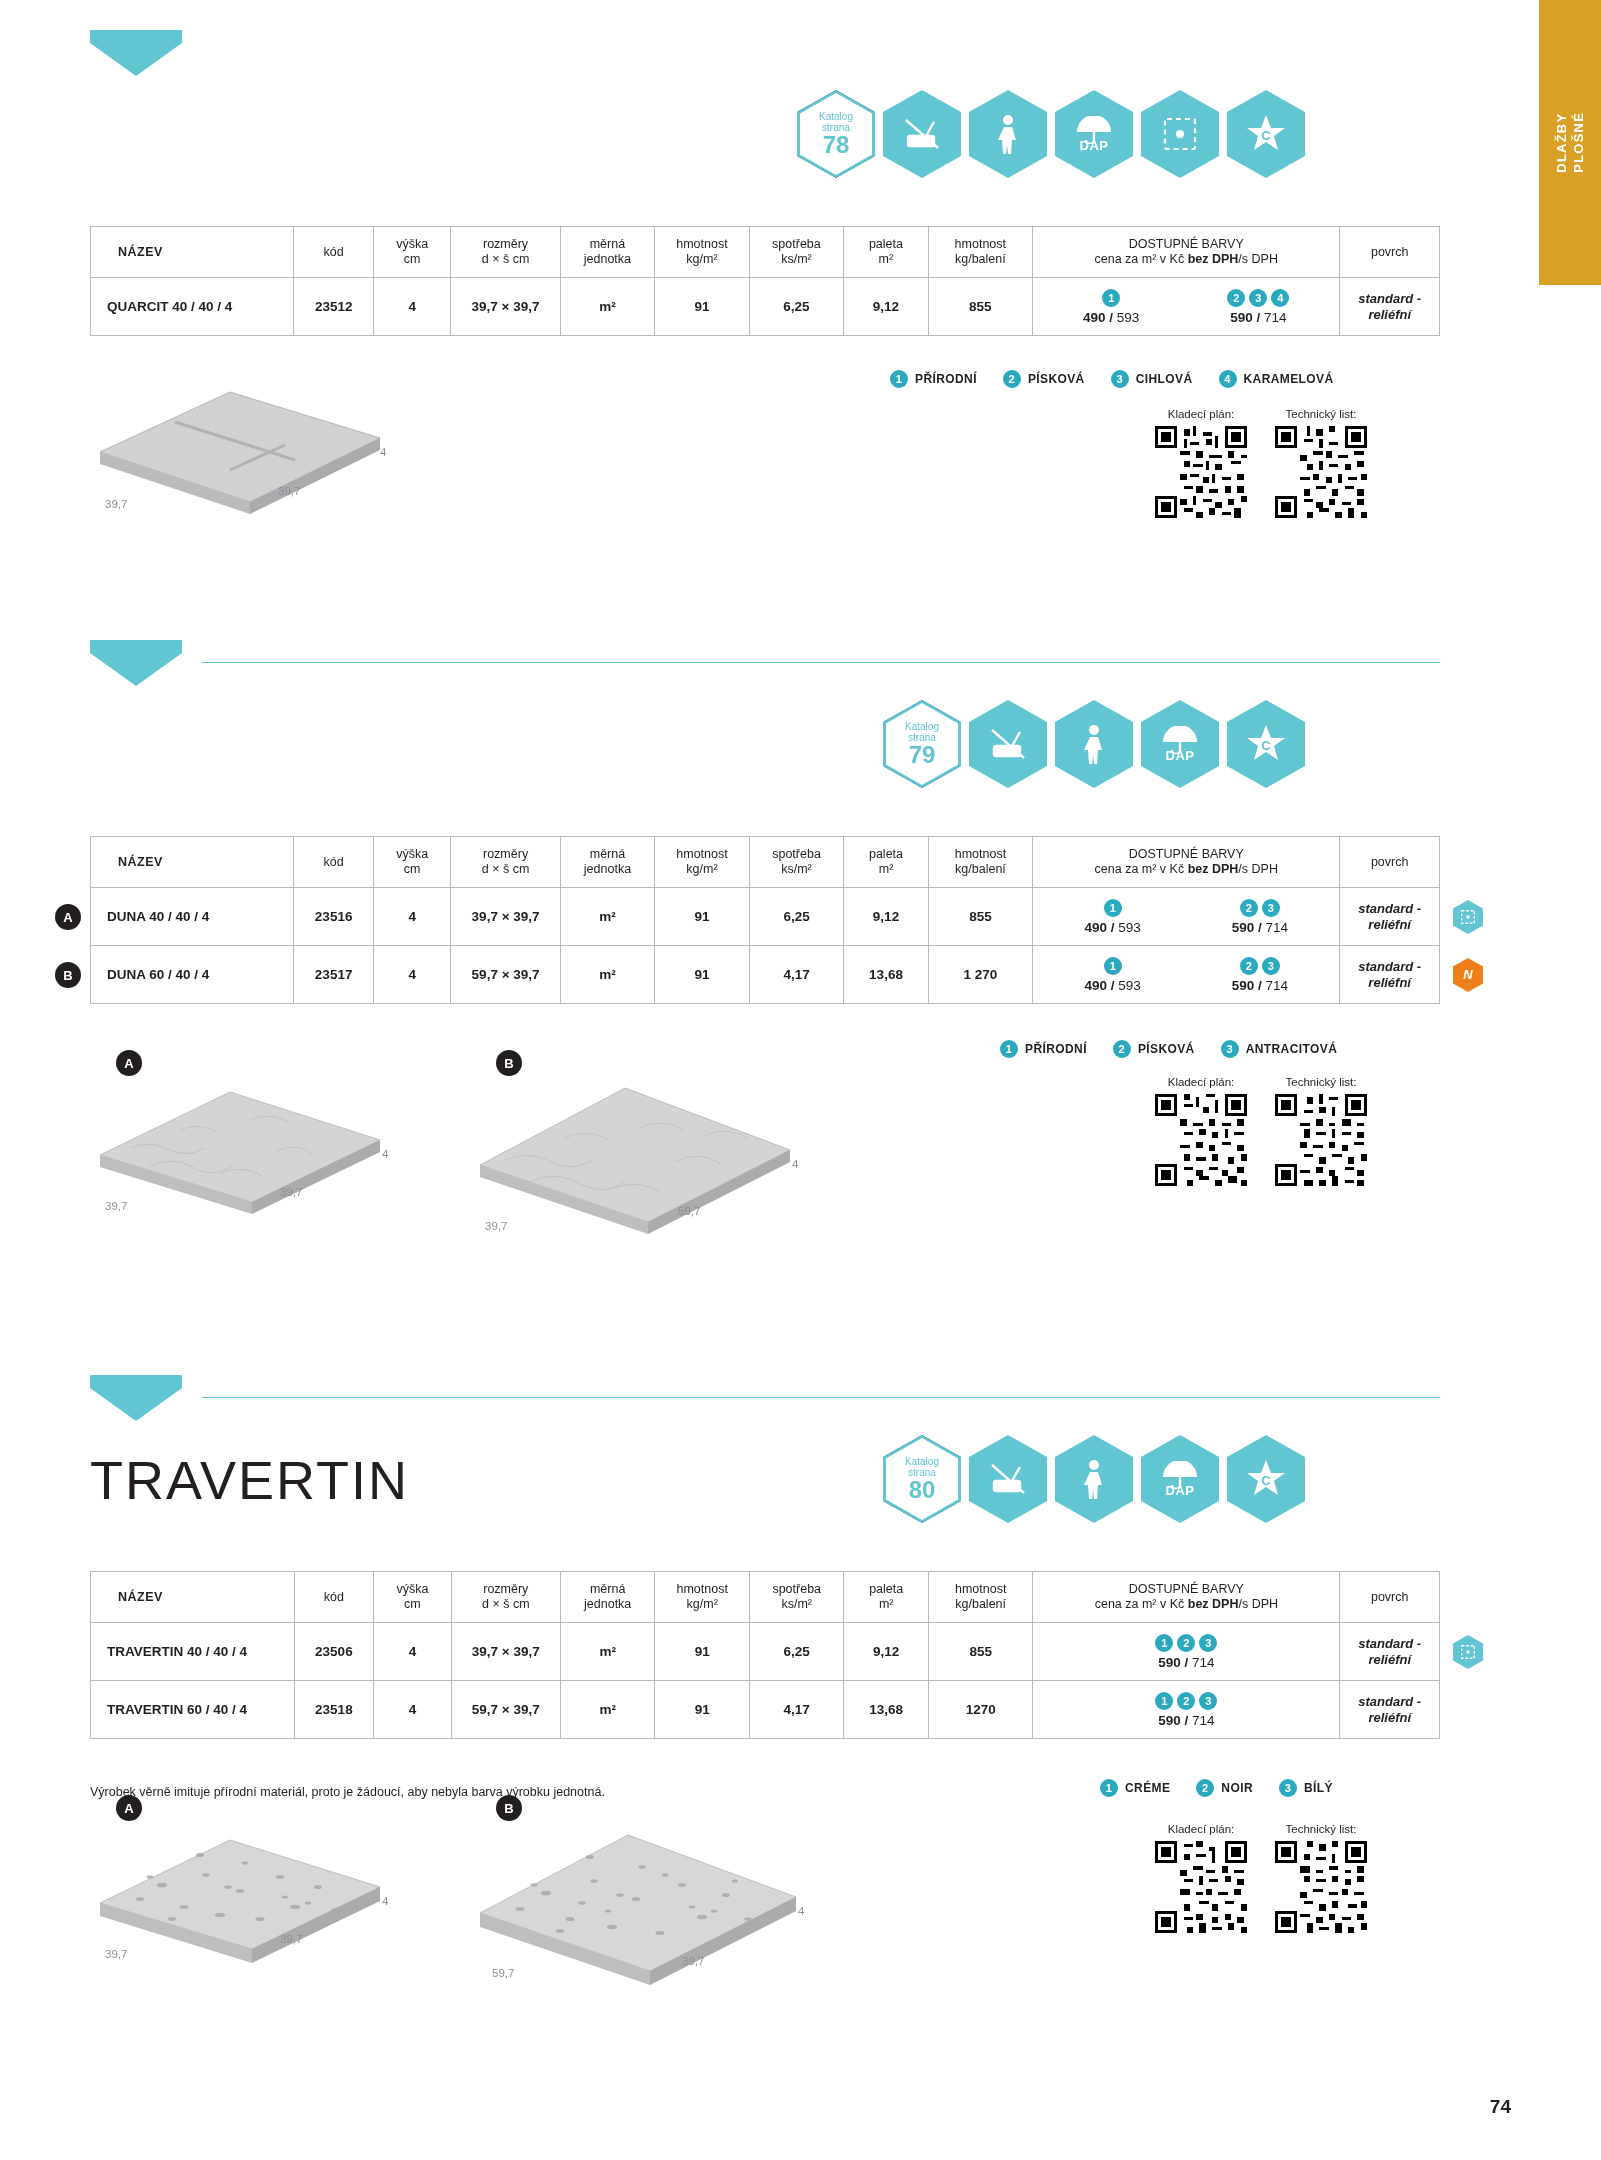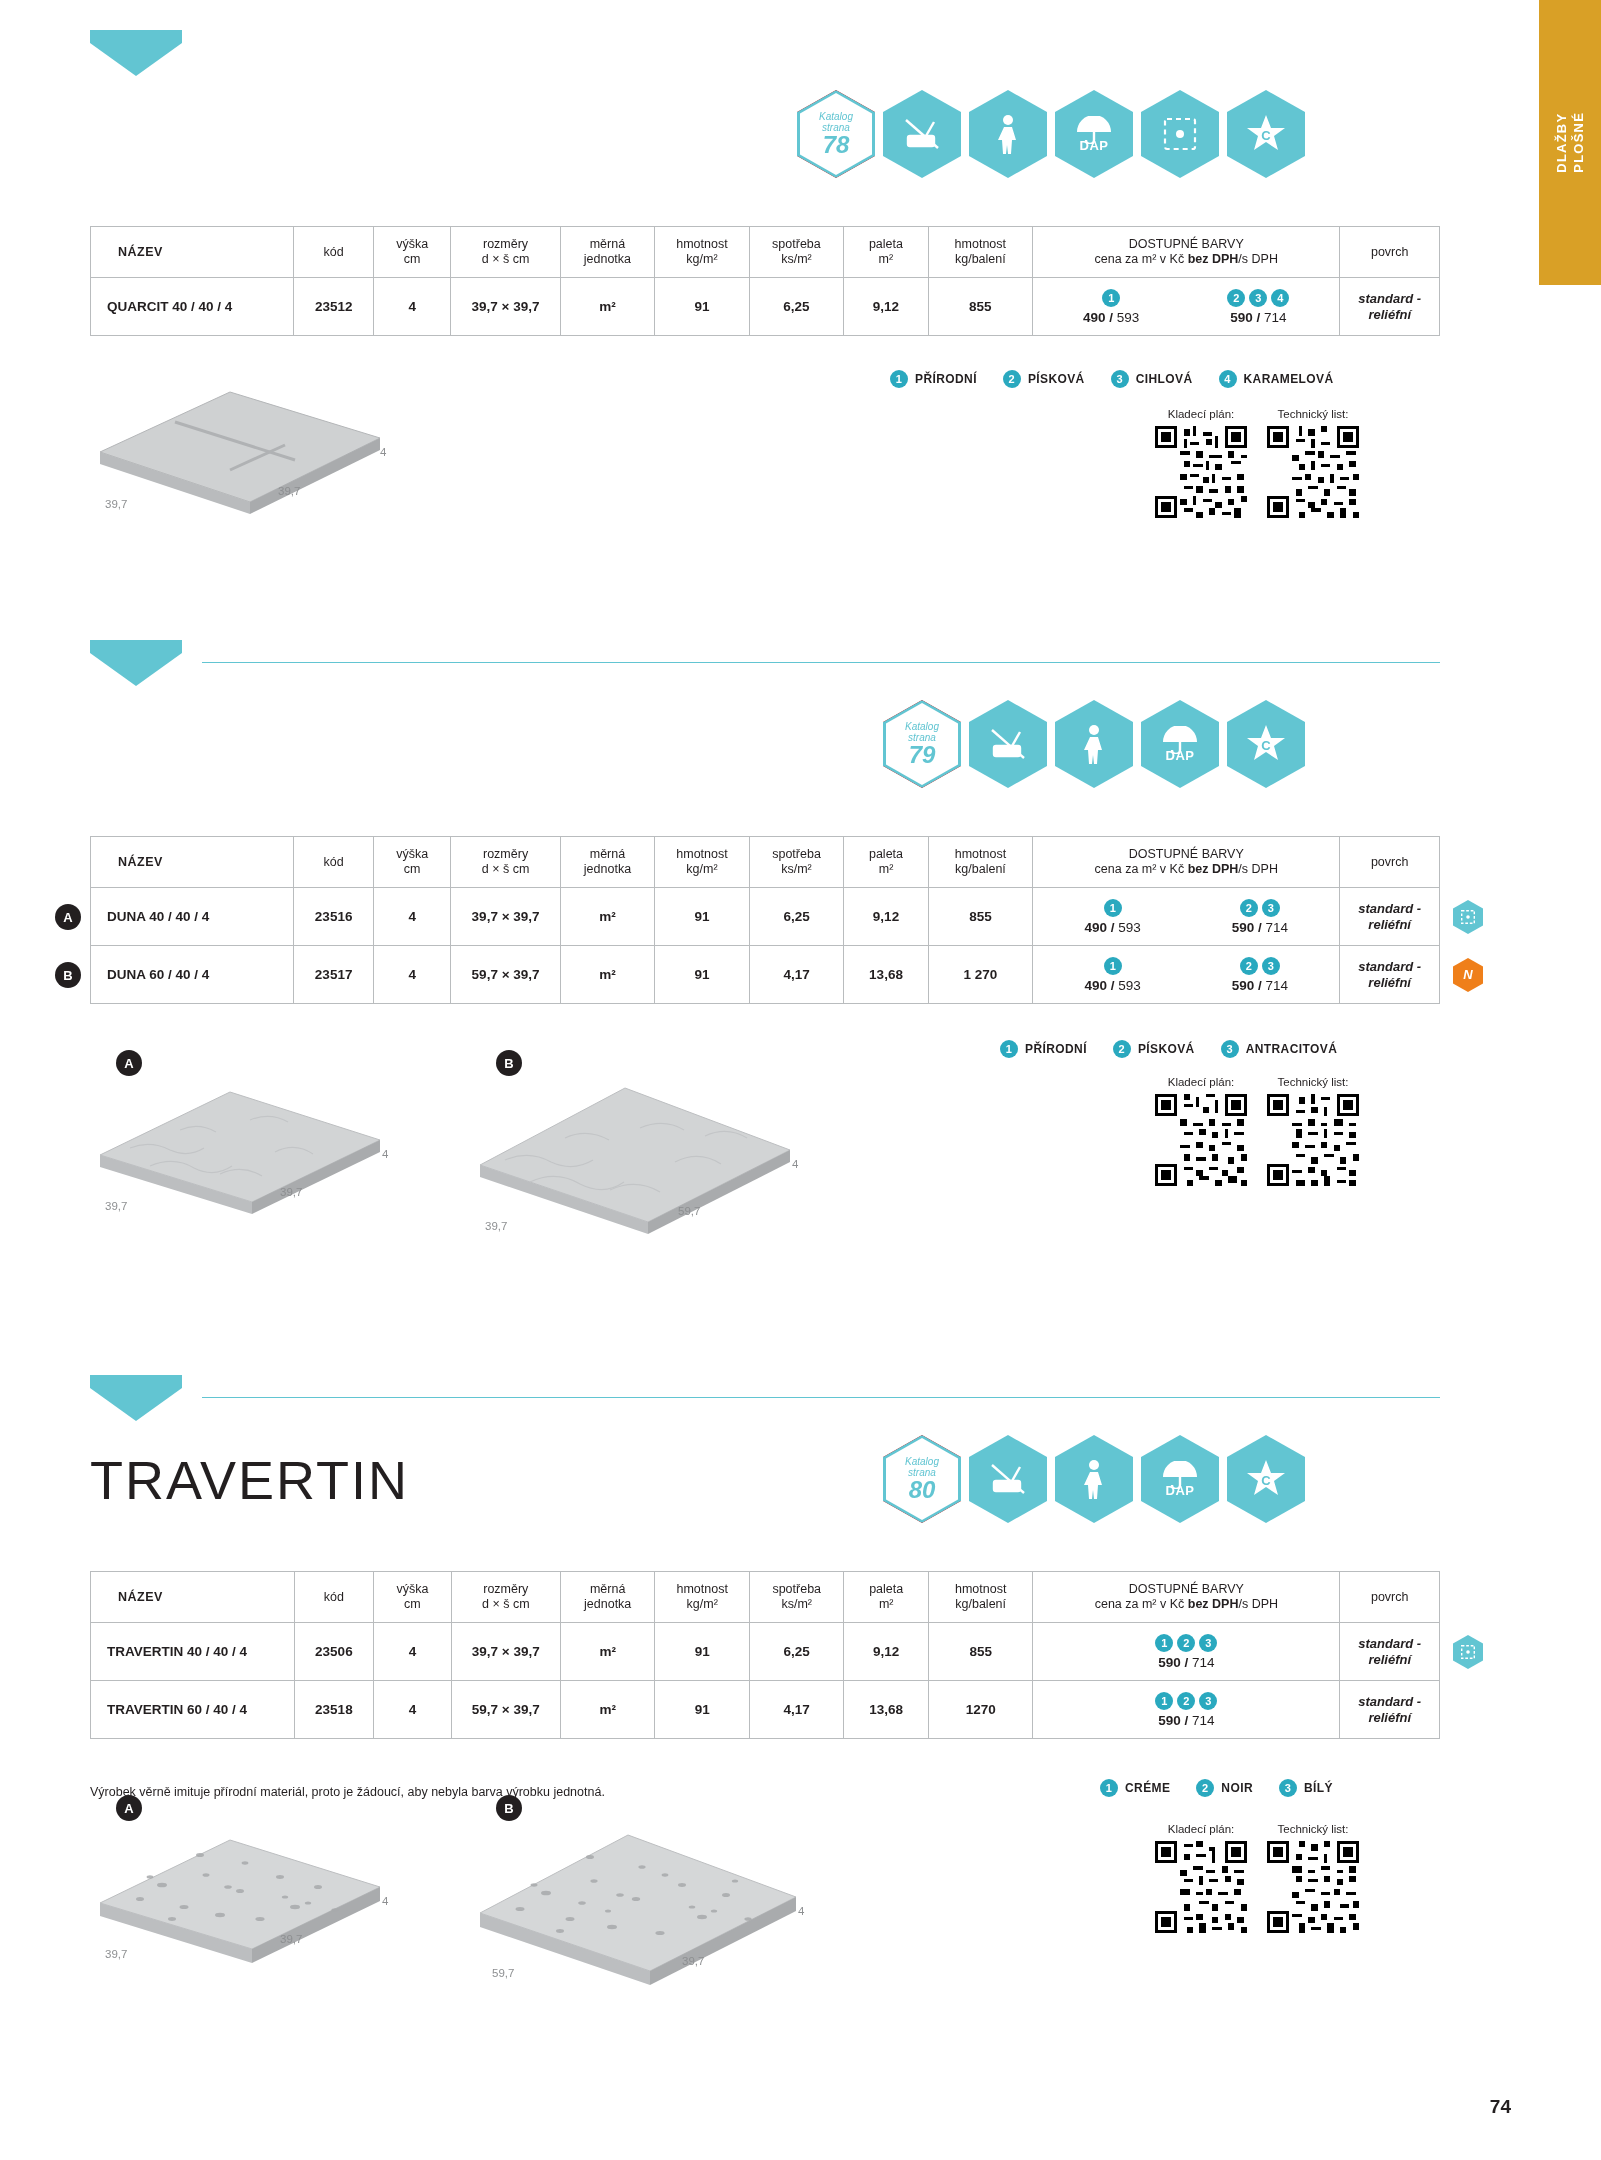--- a/index.html
+++ b/index.html
@@ -60,24 +60,23 @@
   .hexrow { position:absolute; right:0; display:flex; gap:8px; align-items:center; }
   .hex {
     width:78px; height:88px;
     background:#62c5d2;
     clip-path:polygon(50% 0%, 100% 25%, 100% 75%, 50% 100%, 0% 75%, 0% 25%);
     display:flex; flex-direction:column; align-items:center; justify-content:center;
     color:#ffffff; font-size:11px; line-height:12px; text-align:center;
     position:relative;
   }
   .hex.outline {
-    background:#b91c1c;
+    background:#0c4a6e;
     border:0;
     color:#62c5d2;
-    font-style:italic;
   }
   .hex.outline::before{
     content:"";
     position:absolute; inset:0;
     background:#62c5d2;
     clip-path:polygon(50% 0%, 100% 25%, 100% 75%, 50% 100%, 0% 75%, 0% 25%);
     z-index:0;
   }
   .hex.outline::after{
     content:"";
@@ -148,21 +147,21 @@
     color:#fff; font-size:13px; font-weight:bold;
   }
   .row-icon.teal { background:#62c5d2; }
   .row-icon.orange { background:#ef7f1a; }
 
   
   .legend { position:absolute; display:flex; gap:26px; align-items:center; font-size:12px; font-weight:bold; letter-spacing:.4px;}
   .legend .item { display:flex; align-items:center; gap:7px; }
 
   
-  .qrwrap { position:absolute; display:flex; gap:20px;justify-content:flex-end; }
+  .qrwrap { position:absolute; display:flex; gap:28px;justify-content:flex-end; }
   .qrbox { text-align:center; }
   .qrbox .cap { font-size:11.5px; margin-bottom:6px; color:#231f20; }
   .qr { width:92px; height:92px; }
 
   
   .tile-fig { position:absolute; }
   .dim { position:absolute; font-size:11.5px; color:#8d8f91; }
   .fig-letter {
     position:absolute;
     width:26px; height:26px; border-radius:50%;

